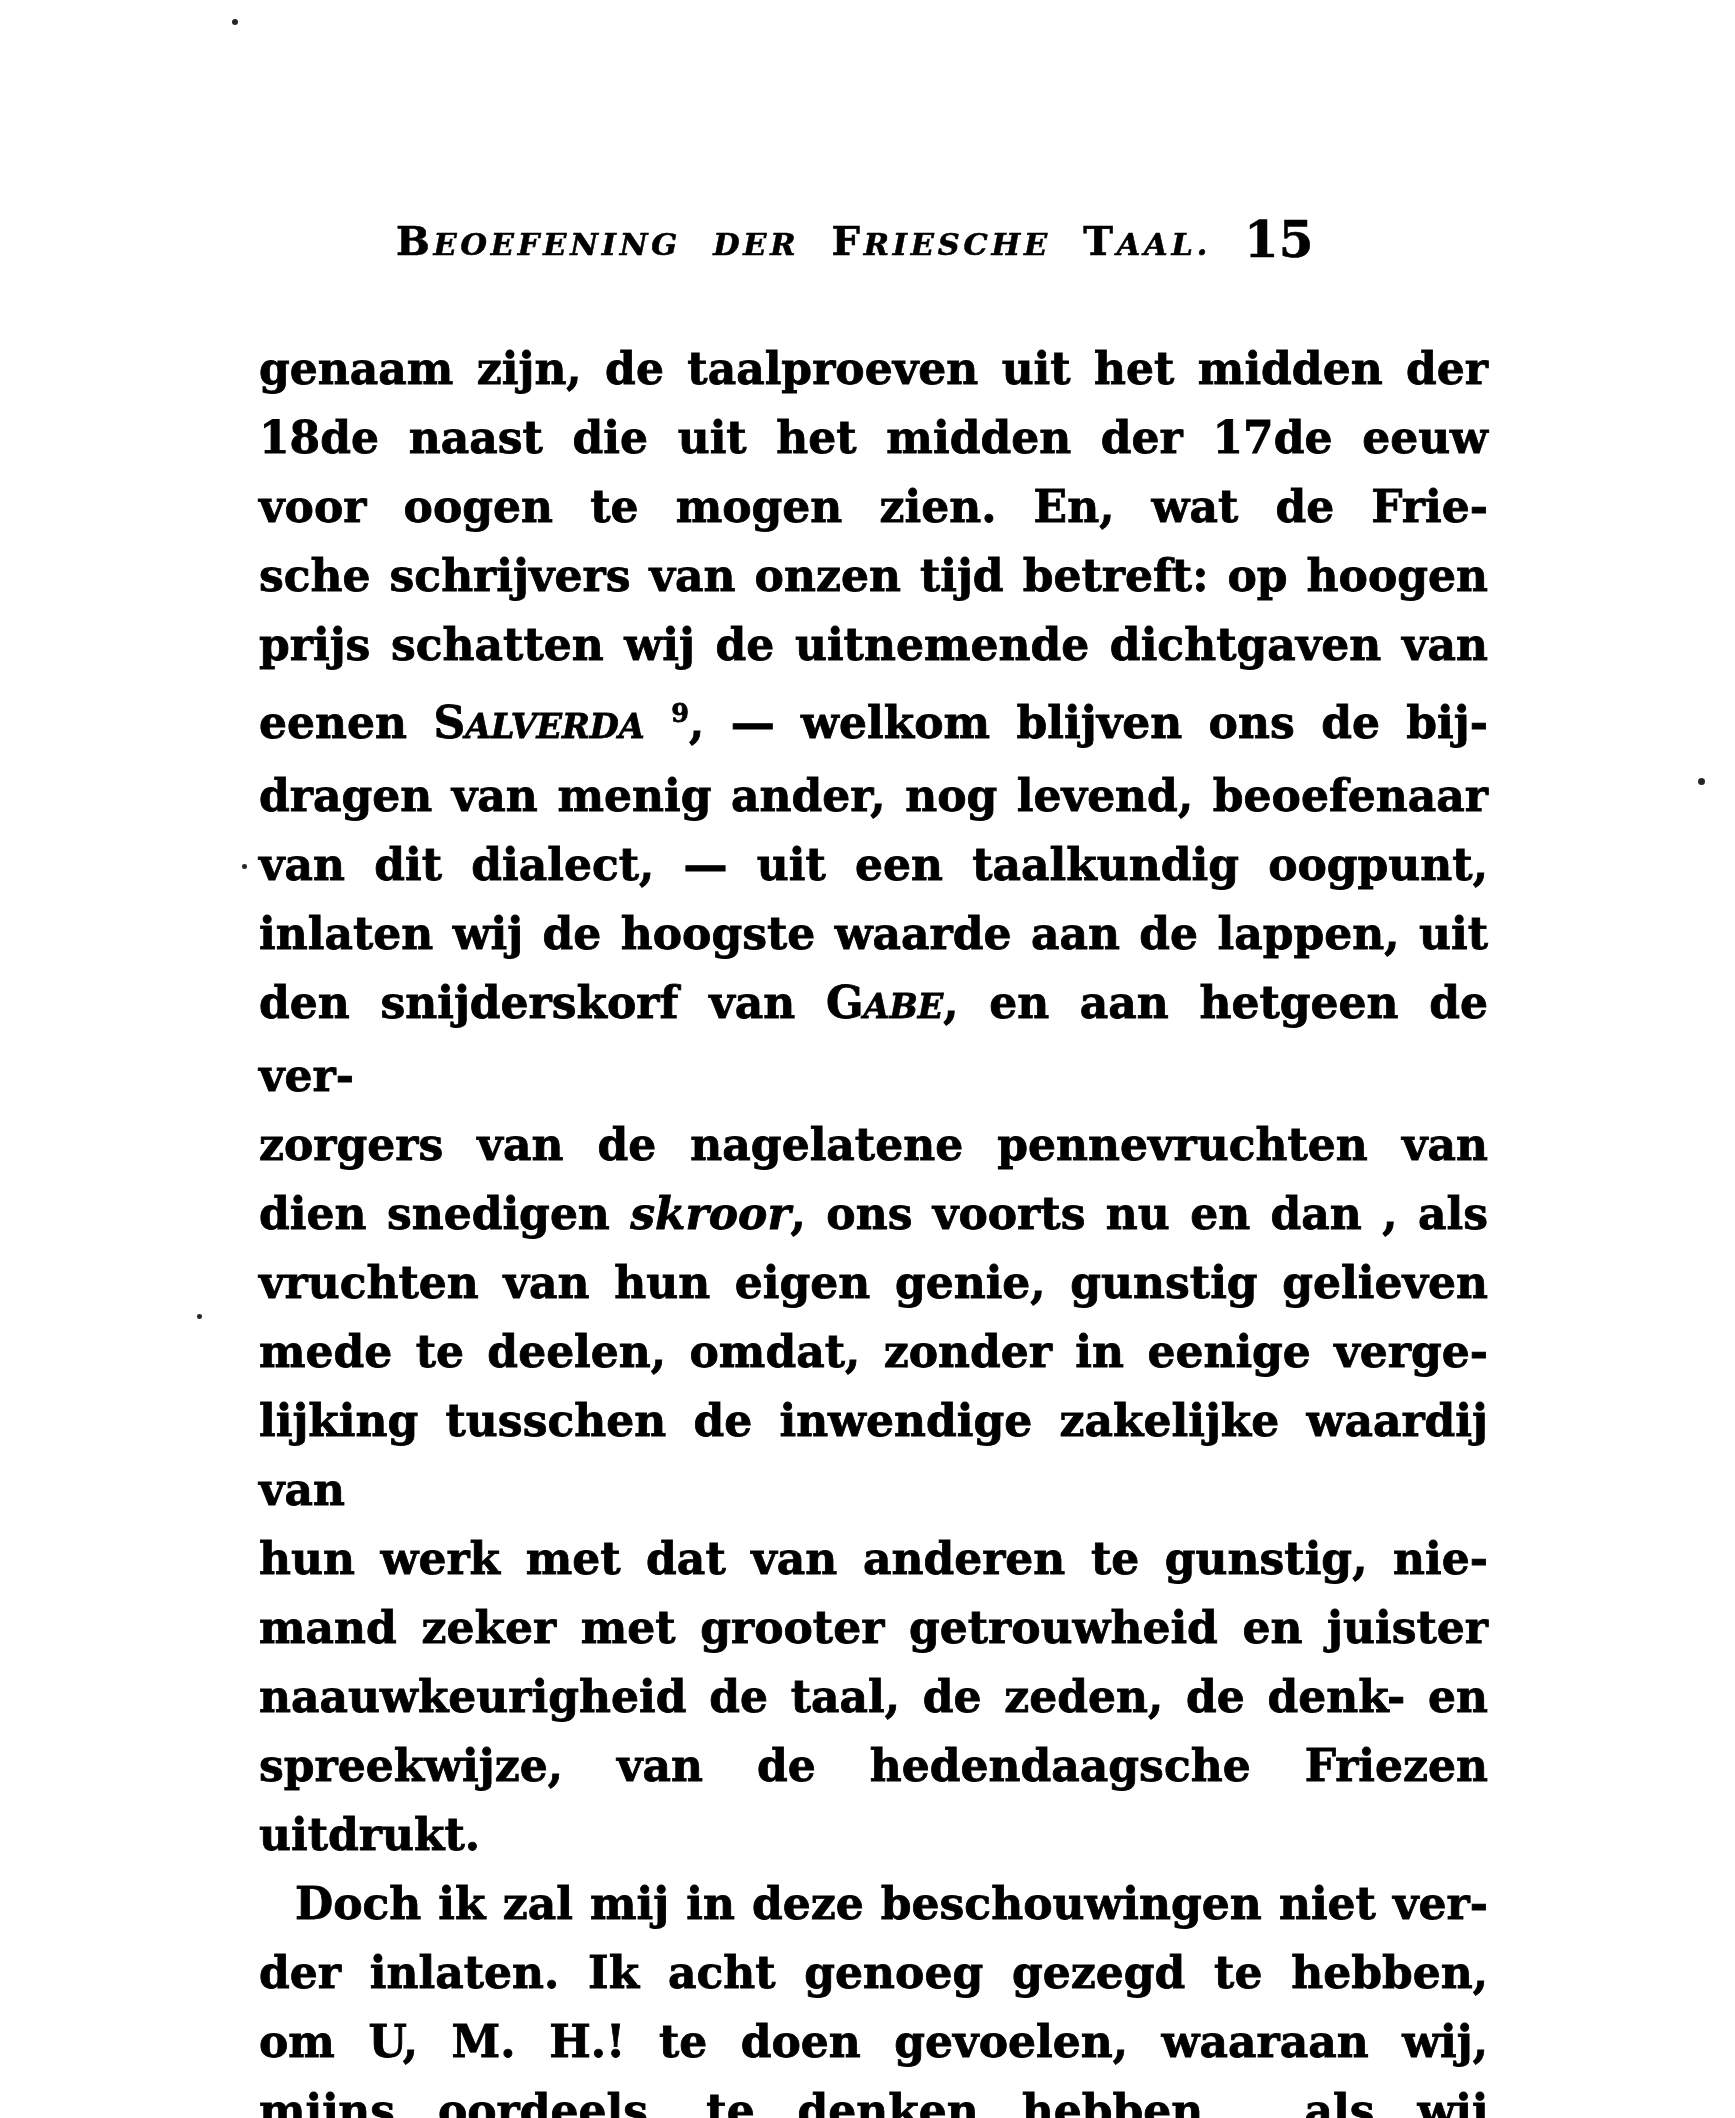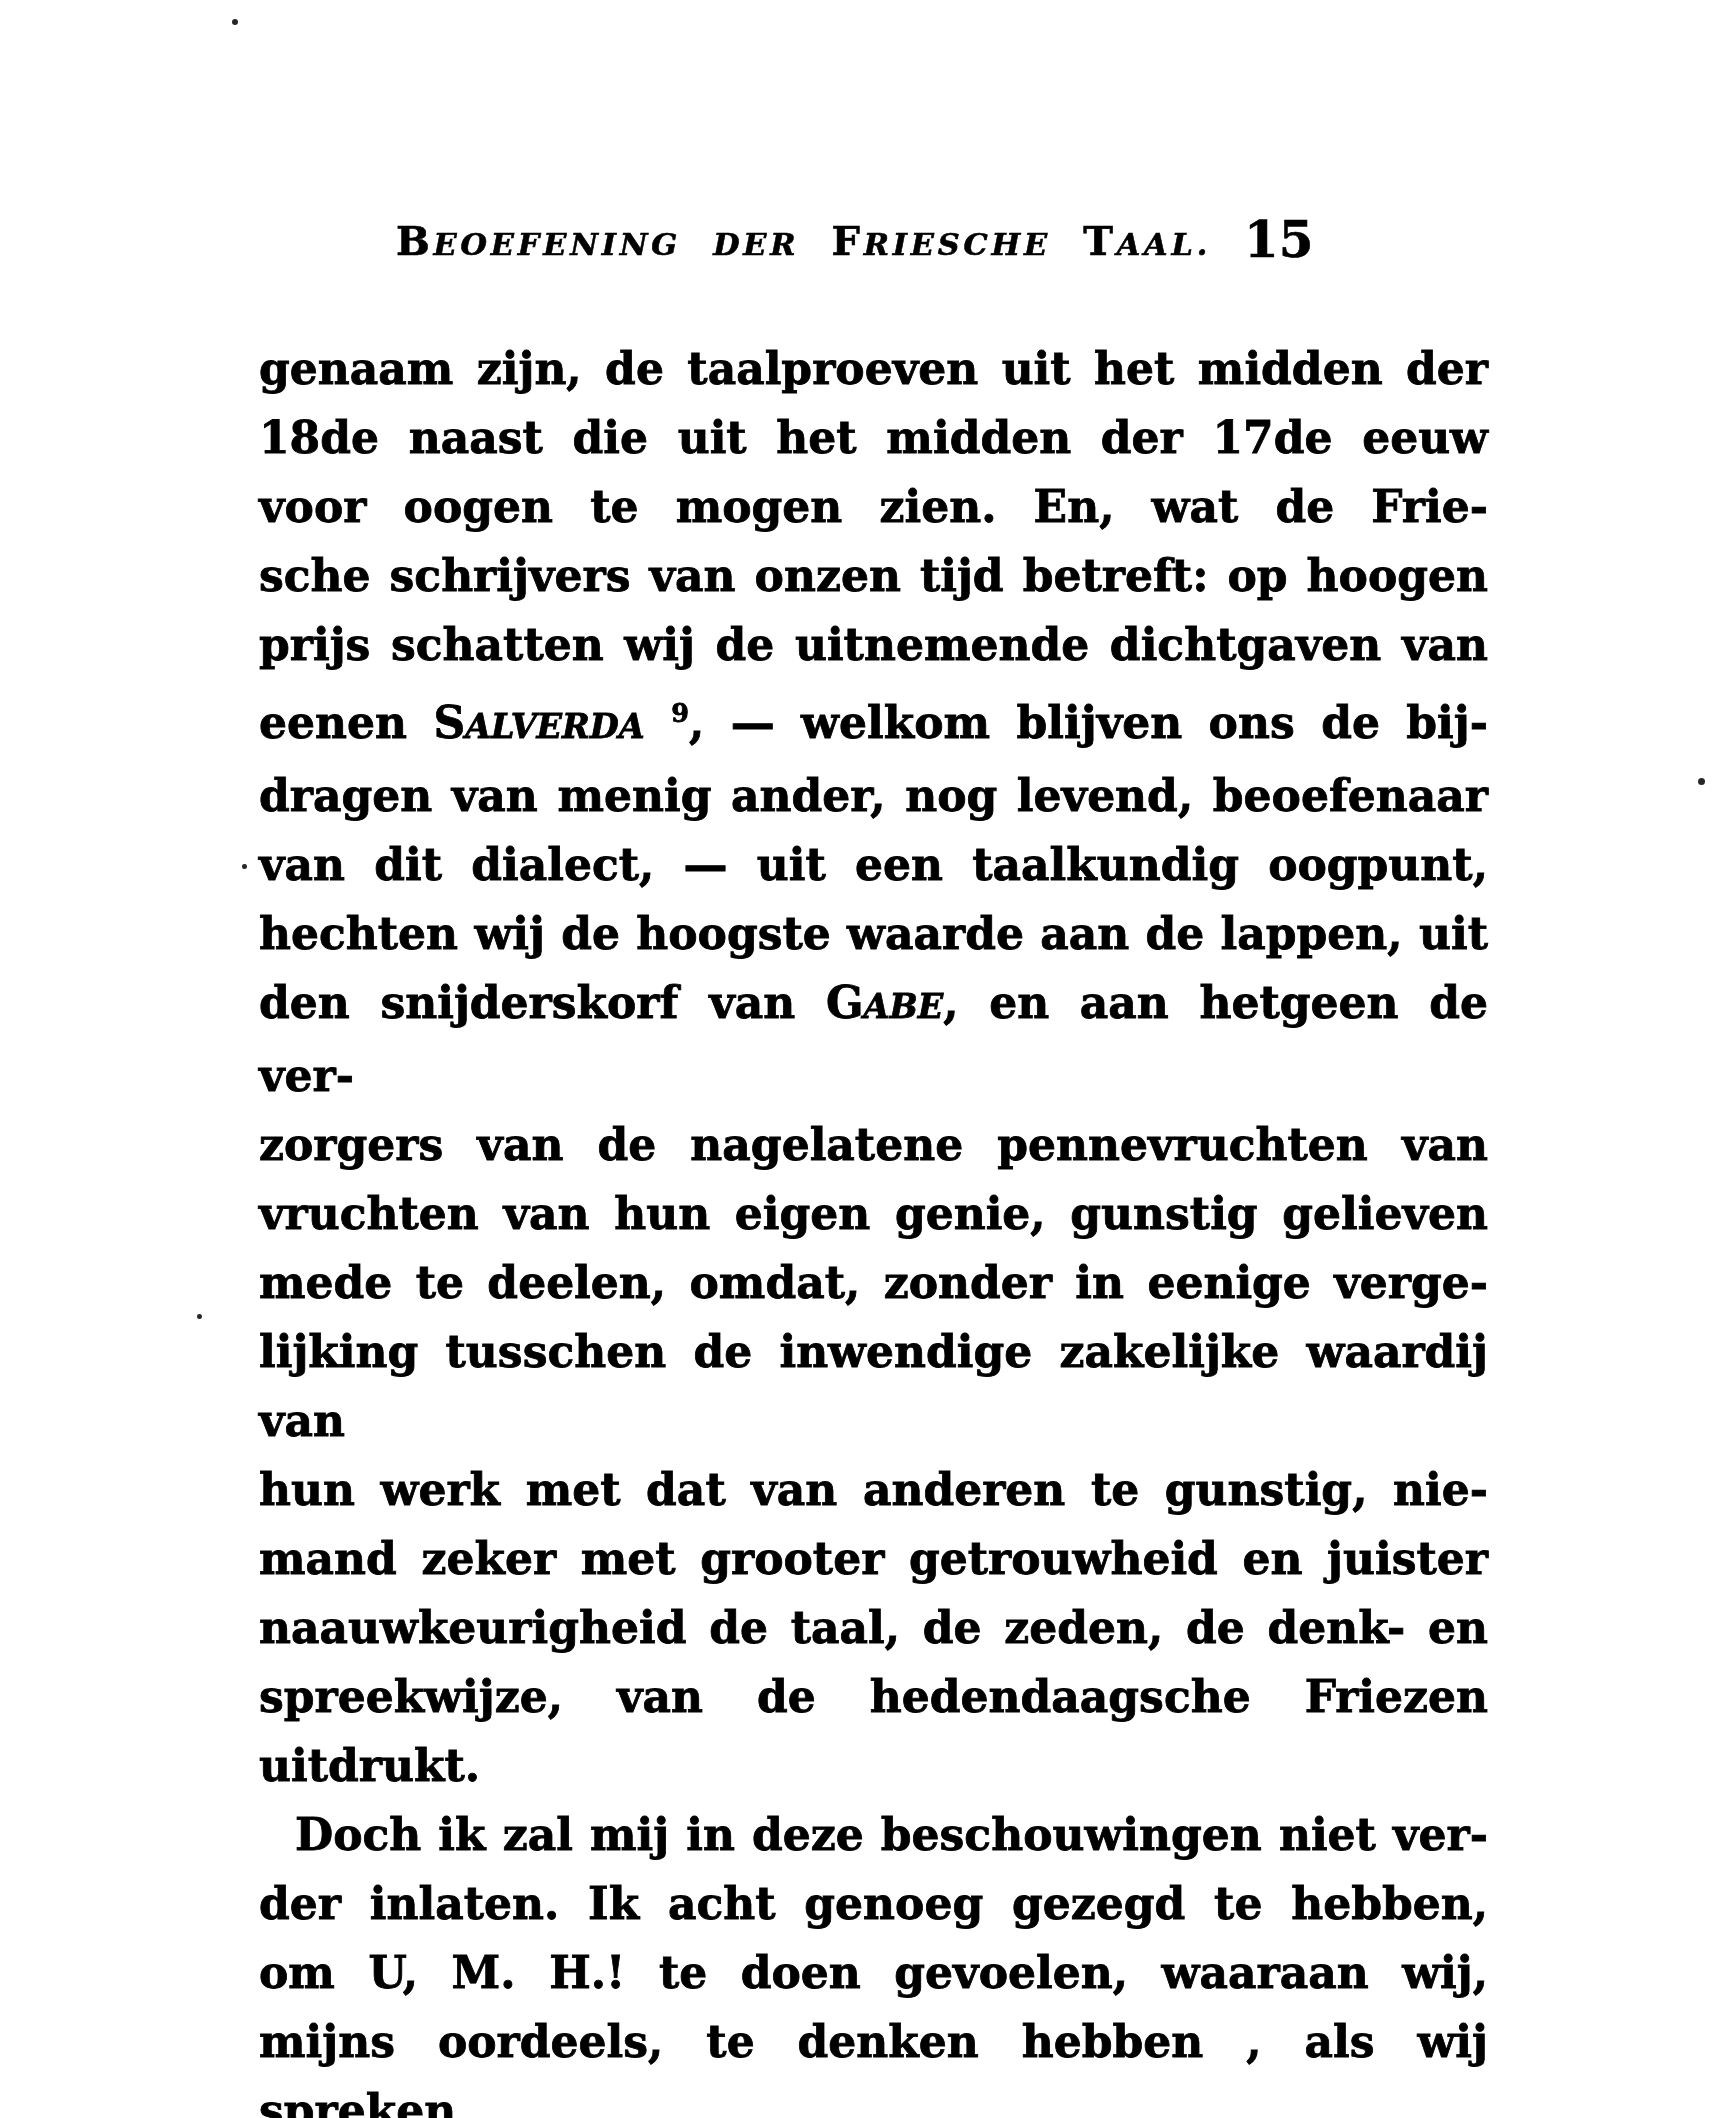--- a/index.html
+++ b/index.html
@@ -55,23 +55,24 @@
 
   <div class="body-block">
       <div class="tline"><span class="">genaam zijn, de taalproeven uit het midden der</span></div>
       <div class="tline"><span class="">18de naast die uit het midden der 17de eeuw</span></div>
       <div class="tline"><span class="">voor oogen te mogen zien. En, wat de Frie-</span></div>
       <div class="tline"><span class="">sche schrijvers van onzen tijd betreft: op hoogen</span></div>
       <div class="tline"><span class="">prijs schatten wij de uitnemende dichtgaven van</span></div>
       <div class="tline"><span class="">eenen </span><span>S</span><span class="scs">ALVERDA</span><span class=""> </span><span class="sup">9</span><span class="">, — welkom blijven ons de bij-</span></div>
       <div class="tline"><span class="">dragen van menig ander, nog levend, beoefenaar</span></div>
       <div class="tline"><span class="">van dit dialect, — uit een taalkundig oogpunt,</span></div>
-      <div class="tline"><span class="">hechten wij de hoogste waarde aan de lappen, uit</span></div>
+      <div class="tline"><span class="">inlaten wij de hoogste waarde aan de lappen, uit</span></div>
       <div class="tline"><span class="">den snijderskorf van </span><span>G</span><span class="scs">ABE</span><span class="">, en aan hetgeen de ver-</span></div>
       <div class="tline"><span class="">zorgers van de nagelatene pennevruchten van</span></div>
+      <div class="tline"><span class="">dien snedigen </span><span class="it">skroor</span><span class="">, ons voorts nu en dan , als</span></div>
       <div class="tline"><span class="">vruchten van hun eigen genie, gunstig gelieven</span></div>
       <div class="tline"><span class="">mede te deelen, omdat, zonder in eenige verge-</span></div>
       <div class="tline"><span class="">lijking tusschen de inwendige zakelijke waardij van</span></div>
       <div class="tline"><span class="">hun werk met dat van anderen te gunstig, nie-</span></div>
       <div class="tline"><span class="">mand zeker met grooter getrouwheid en juister</span></div>
       <div class="tline"><span class="">naauwkeurigheid de taal, de zeden, de denk- en</span></div>
       <div class="tline"><span class="">spreekwijze, van de hedendaagsche Friezen uitdrukt.</span></div>
       <div class="tline" style="text-indent: 36px;"><span class="">Doch ik zal mij in deze beschouwingen niet ver-</span></div>
       <div class="tline"><span class="">der inlaten. Ik acht genoeg gezegd te hebben,</span></div>
       <div class="tline"><span class="">om U, M. H.! te doen gevoelen, waaraan wij,</span></div>

